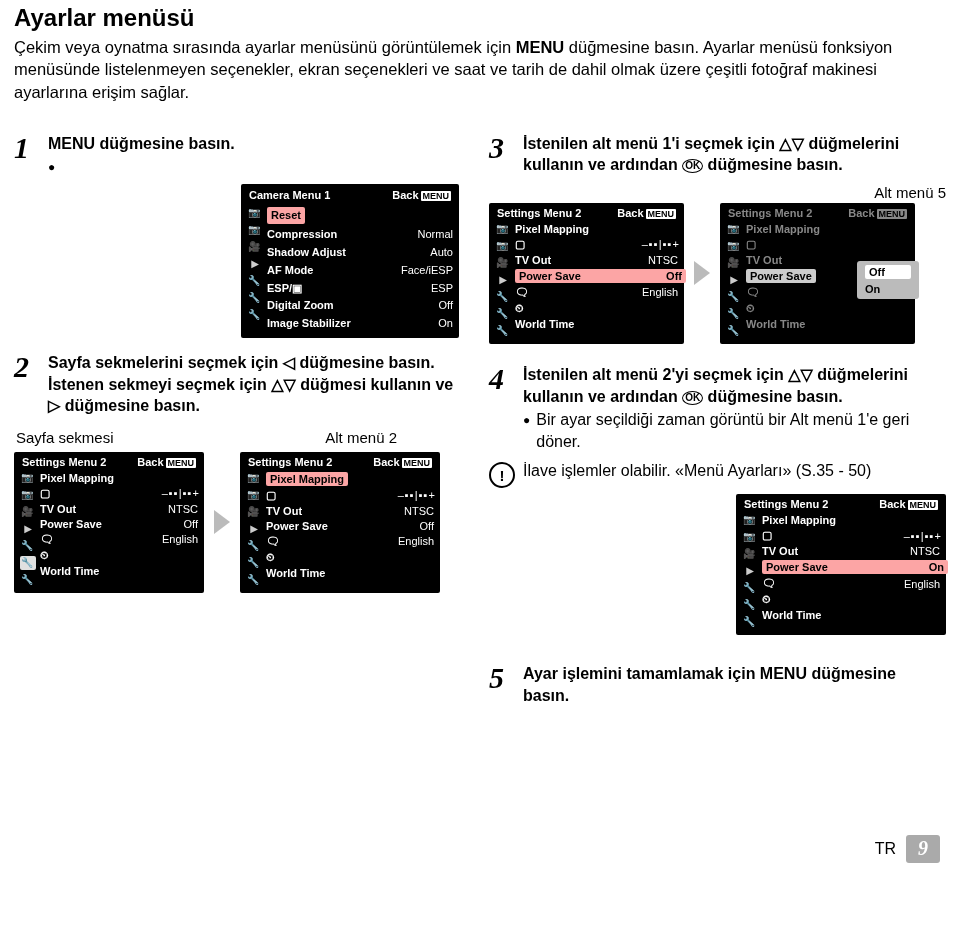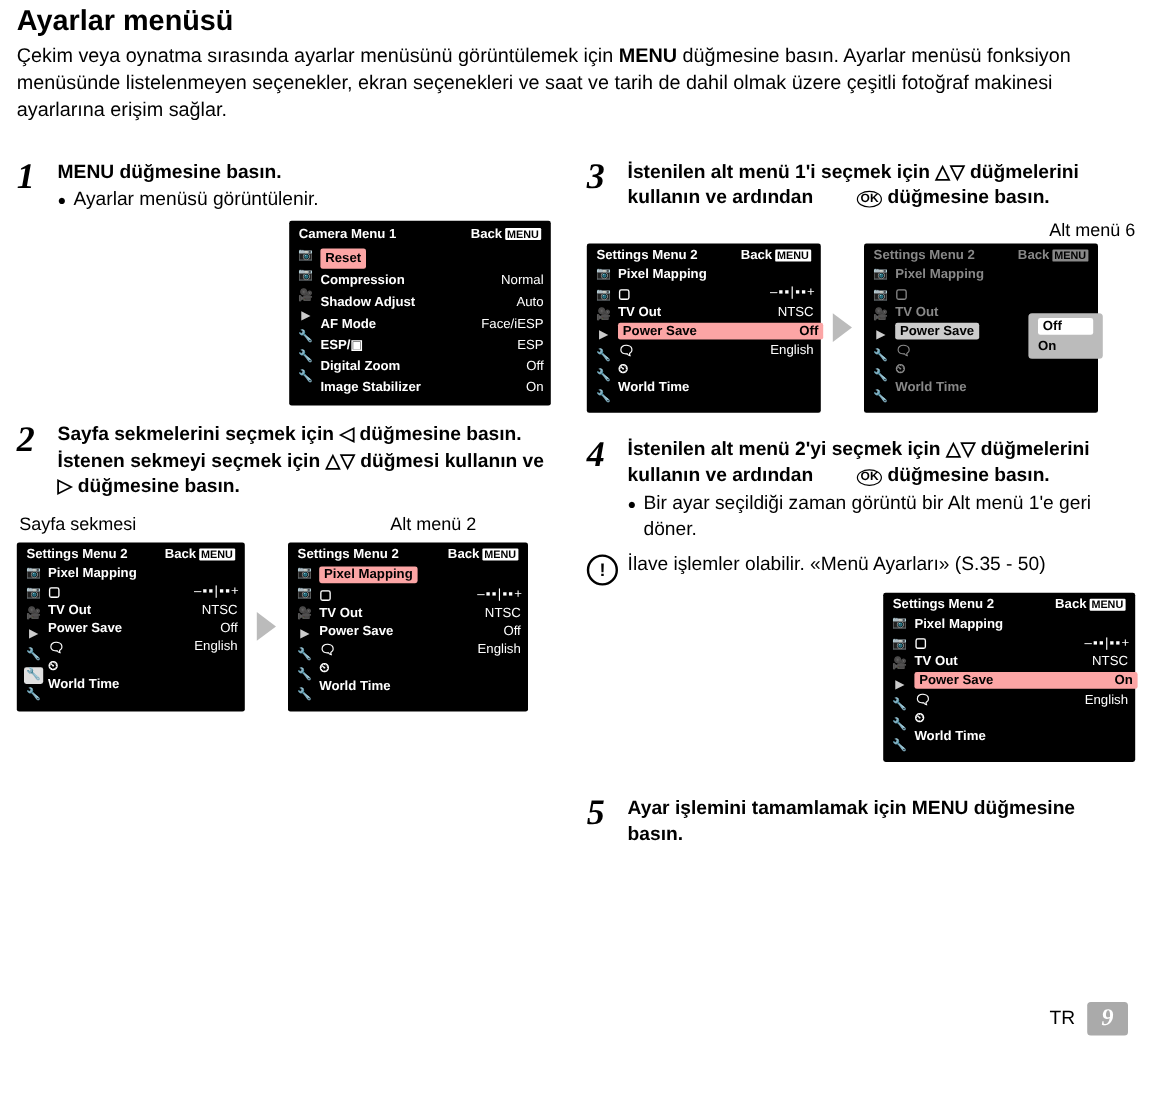--- a/index.html
+++ b/index.html
@@ -132,21 +132,21 @@
   .footer {
     display:flex; justify-content:flex-end; align-items:center; gap:10px; margin-top:120px; padding-right:6px;
   }
   .footer .tr { font-size:16px; color:#000; }
   .footer .pn {
     width:34px; height:28px; background:#aaa; color:#fff; font-style:italic; font-family:Georgia,serif; font-size:20px; border-radius:3px; display:flex; align-items:center; justify-content:center; font-weight:bold;
   }
 
   .glyph { font-family: Arial, sans-serif; }
   b.kw { font-weight:bold; }
-  .ok-circ { display:inline-block; border:1.2px solid #000; border-radius:50%; font-size:10px; padding:0 2px; line-height:12px; font-weight:bold; vertical-align:1px;margin-left:32px;}
+  .ok-circ { display:inline-block; border:1.2px solid #000; border-radius:50%; font-size:10px; padding:0 2px; line-height:12px; font-weight:bold; vertical-align:1px;}
 
   .brightness { letter-spacing:-1px; }
 
   .panel.sm { width:195px; }
   .panel.cm { width:218px; }
   .panel.step2a { width:190px; }
   .panel.step2b { width:200px; }
 </style>
 </head>
 <body>
@@ -161,21 +161,20 @@
   <div class="cols">
 
     <div class="col-left">
 
       <div class="step">
         <div class="step-num">1</div>
         <div class="step-body">
           <div class="head">MENU düğmesine basın.</div>
           <div class="bullet">
               <span class="dot">●</span>
-              <span>Ayarlar menüsü görüntülenir.</span>
             </div>
 
           <div style="display:flex; justify-content:flex-end; margin-top:6px;">
             <div class="panel cm">
               <div class="panel-top">
                 <span>Camera Menu 1</span>
                 <span class="back"><span>Back</span><span class="mn">MENU</span></span>
               </div>
               <div class="panel-body">
                 <div class="side-col">
@@ -341,21 +340,21 @@
 
     <div class="col-right">
 
       <div class="step">
         <div class="step-num">3</div>
         <div class="step-body">
           <span class="head">İstenilen alt menü 1'i seçmek için <span class="glyph">△▽</span> düğmelerini kullanın ve ardından <span class="ok-circ">OK</span> düğmesine basın.</span>
         </div>
       </div>
 
-      <div class="alt-lab">Alt menü 6</div>
+      <div class="alt-lab">Alt menü 5</div>
 
       <div class="two-panels">
 
         <div class="panel sm">
           <div class="panel-top">
             <span>Settings Menu 2</span>
             <span class="back"><span>Back</span><span class="mn">MENU</span></span>
           </div>
           <div class="panel-body">
             <div class="side-col">

